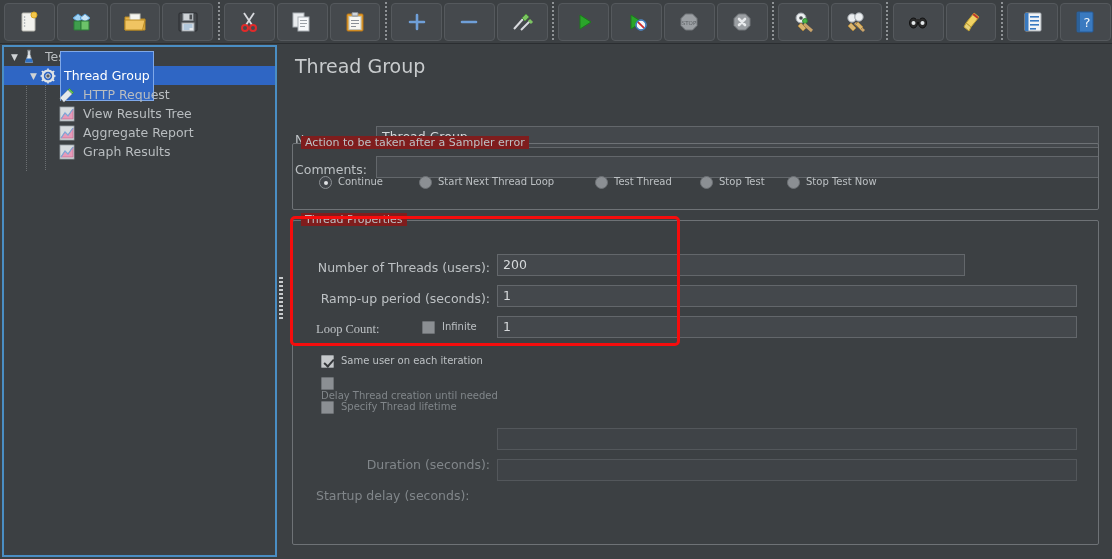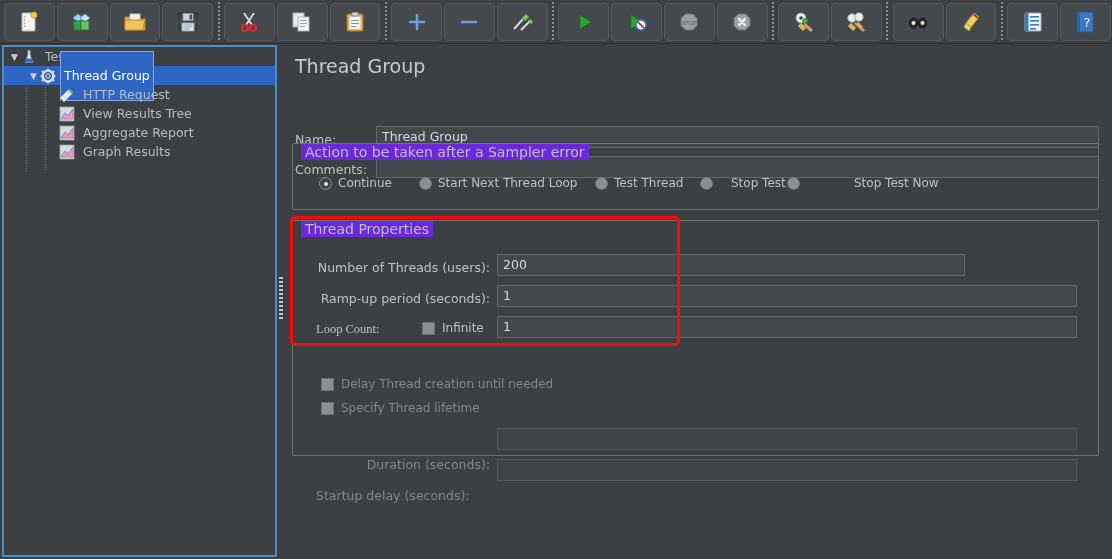--- a/index.html
+++ b/index.html
@@ -97,28 +97,28 @@
   .txtfield.disabled { background: #3f4347; border-color: #53575b; }
 
   
   .groupbox {
     position: absolute;
     border: 1px solid #6e7276;
     border-radius: 2px;
   }
   .groupbox > .gb-title {
     position: absolute; top: -8px; left: 8px;
-    background: #6d28d9; padding: 0 4px;
-    font-size: 14px; color: #bdc1c4; margin-top: 8px;
+    background: #7f1d1d; padding: 0 4px;
+    font-size: 11px; color: #bdc1c4;
   }
 
   
   .radio-item, .check-item {
-    position: absolute; display: flex; align-items: flex-end;
-    font-size: 12px; color: #bdc1c4; white-space: nowrap;
+    position: absolute; display: flex; align-items: flex-start;
+    font-size: 10px; color: #bdc1c4; white-space: nowrap;
   }
   .radio-dot {
     width: 13px; height: 13px; border-radius: 50%;
     background: #8b8f93; border: 1px solid #6d7175;
     margin-right: 6px; flex: 0 0 13px; position: relative;
   }
   .radio-dot.checked {
     background: #41454a; border: 1px solid #8b8f93;
   }
   .radio-dot.checked::after {
@@ -417,49 +417,53 @@
         <span>Continue</span>
       </div>
       <div class="radio-item" style="left:133px; top:131px;">
         <span class="radio-dot"></span>
         <span>Start Next Thread Loop</span>
       </div>
       <div class="radio-item" style="left:309px; top:131px;">
         <span class="radio-dot"></span>
         <span>Test Thread</span>
       </div>
-      <div class="radio-item" style="left:414px; top:131px;gap:12px;">
+      <div class="radio-item" style="left:414px; top:131px;">
         <span class="radio-dot"></span>
         <span>Stop Test</span>
       </div>
-      <div class="radio-item" style="left:501px; top:131px;gap:48px;">
+      <div class="radio-item" style="left:501px; top:131px;">
         <span class="radio-dot"></span>
         <span>Stop Test Now</span>
       </div>
     </div>
 
-  <div class="groupbox" id="gb-thread" style="left:6px; top:175px; width:807px; height:236px;">
+  <div class="groupbox" id="gb-thread" style="left:6px; top:175px; width:807px; height:325px;">
     <div class="gb-title">Thread Properties</div>
   </div>
 
   <div class="field-label" style="left:30px; top:215px; width:174px; text-align:right;">Number of Threads (users):</div>
   <div class="txtfield" style="left:211px; top:209px; width:468px;">200</div>
 
   <div class="field-label" style="left:30px; top:246px; width:174px; text-align:right;">Ramp-up period (seconds):</div>
   <div class="txtfield" style="left:211px; top:240px; width:580px;">1</div>
 
   <div class="field-label" style="left:30px; top:277px;font-family:Liberation Serif, serif;">Loop Count:</div>
   <div class="check-item" style="left:136px; top:276px;">
     <span class="chk-box" id="chk-infinite"></span>
     <span>Infinite</span>
   </div>
   <div class="txtfield" style="left:211px; top:271px; width:580px;">1</div>
 
-
-  <div class="check-item dim" style="left:35px; top:332px;">
+  <div class="check-item" style="left:35px; top:310px;">
+    <span class="chk-box checked" id="chk-same-user"></span>
+    <span>Same user on each iteration</span>
+  </div>
+
+  <div class="check-item dim" style="left:35px; top:332px;flex-direction:column;">
     <span class="chk-box" id="chk-delay"></span>
     <span>Delay Thread creation until needed</span>
   </div>
 
   <div class="check-item dim" style="left:35px; top:356px;">
     <span class="chk-box" id="chk-lifetime"></span>
     <span>Specify Thread lifetime</span>
   </div>
 
   <div class="field-label dim" style="left:30px; top:389px; width:174px; text-align:right;">Duration (seconds):</div>

